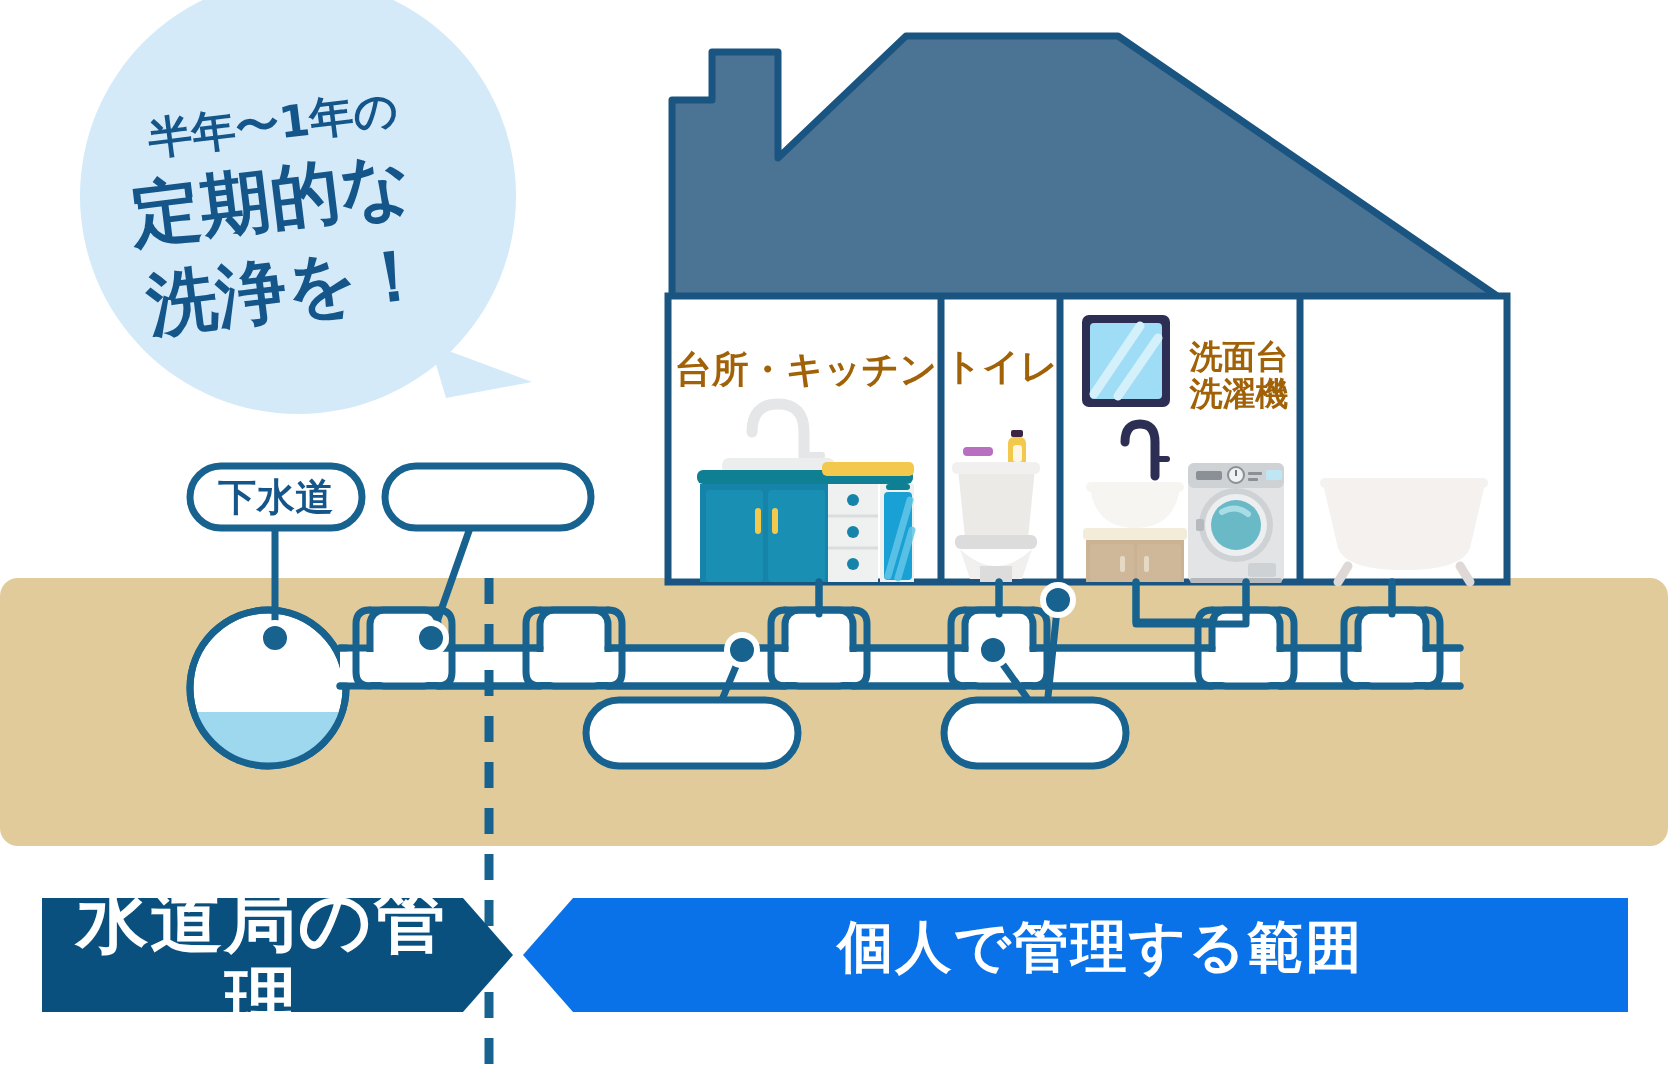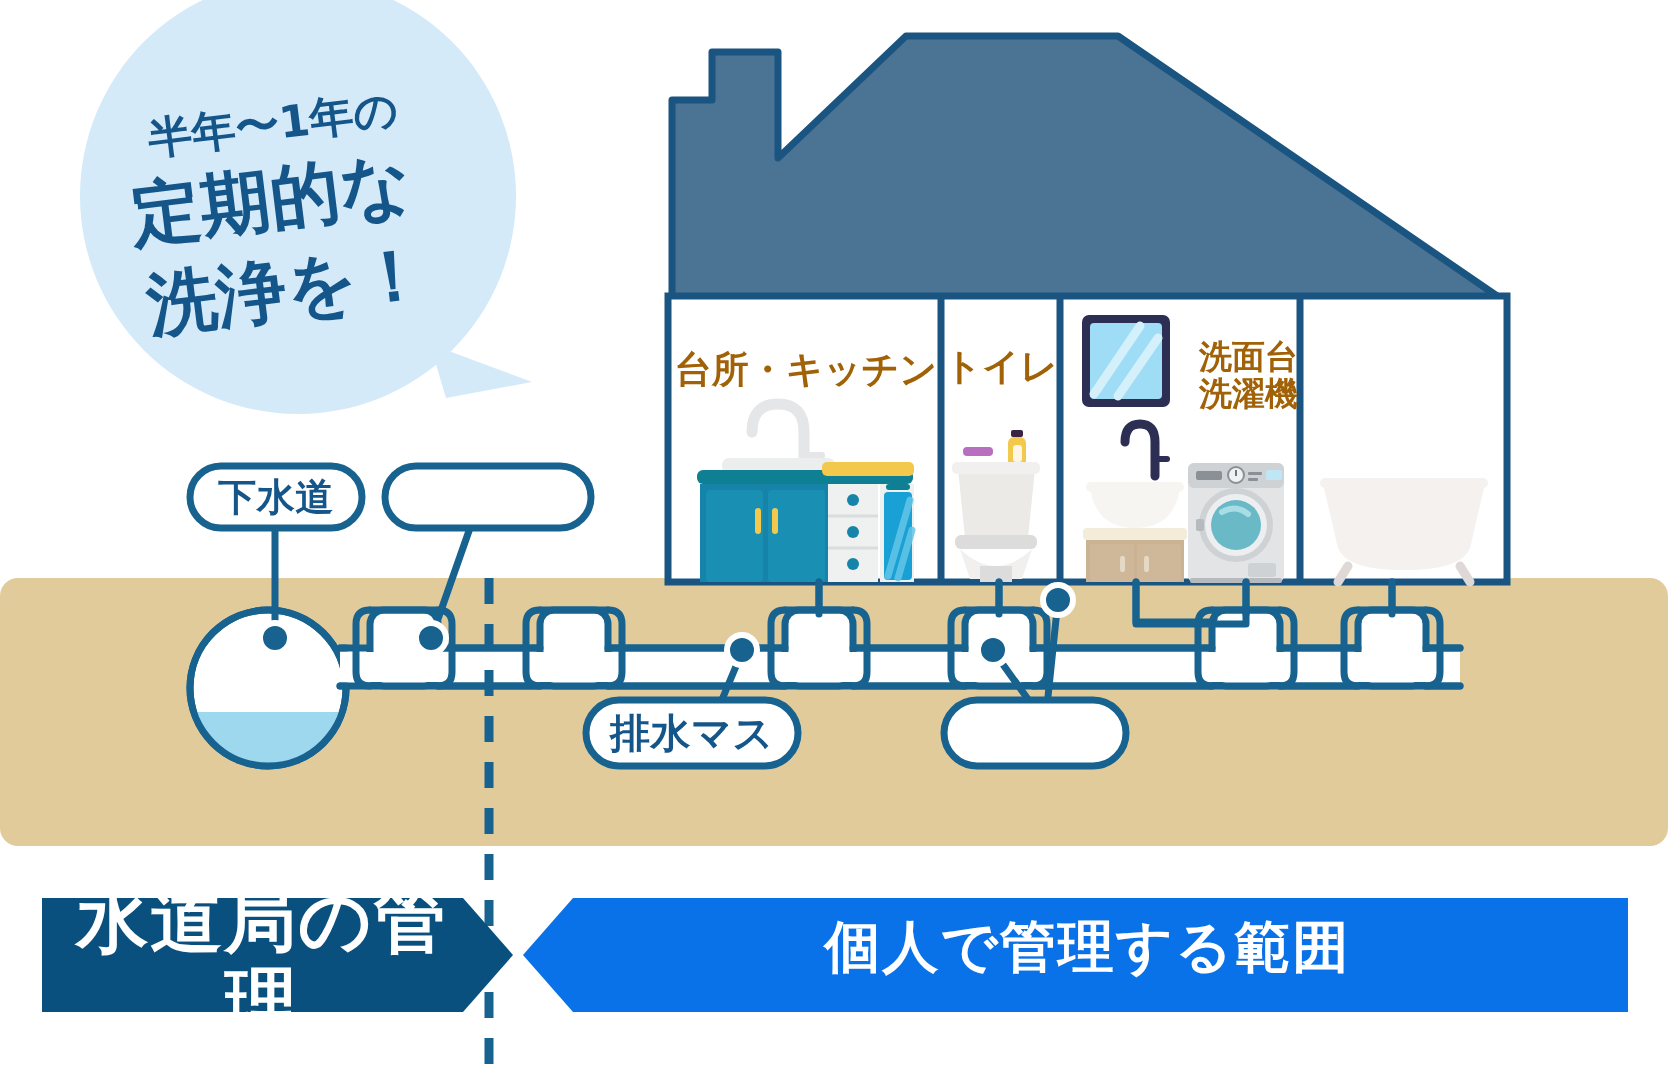--- a/index.html
+++ b/index.html
@@ -230,32 +230,29 @@
   <div class="lbl bubbleTxt" style="left:112px;top:248px;width:350px;height:82px;font-size:70px;transform:rotate(-7deg);">
     <span>洗浄を！</span>
   </div>
 
   <div class="lbl" style="left:672px;top:342px;width:268px;height:56px;font-size:37px;">
     <span>台所・キッチン</span>
   </div>
   <div class="lbl" style="left:944px;top:342px;width:114px;height:56px;font-size:37px;font-family:Liberation Mono, monospace;">
     <span>トイレ</span>
   </div>
-  <div class="lbl" style="left:1180px;top:330px;width:118px;height:92px;font-size:33px;flex-direction:column;align-items:flex-end;">
+  <div class="lbl" style="left:1180px;top:330px;width:118px;height:92px;font-size:33px;flex-direction:column;">
     <span>洗面台</span>
     <span>洗濯機</span>
   </div>
 
   <div class="lbl pillTxt" style="left:190px;top:466px;width:172px;height:62px;font-size:38px;text-align:right;">
     <span>下水道</span>
   </div>
-  <div class="lbl pillTxt" style="left:586px;top:700px;width:212px;height:66px;font-size:40px;">
-    <span>排水マス</span>
-  </div>
 
   <div class="lbl bannerTxt" style="left:42px;top:898px;width:440px;height:126px;font-size:72px;">
     <span>水道局の管理</span>
   </div>
-  <div class="lbl bannerTxt" style="left:560px;top:898px;width:1055px;height:98px;font-size:56px;">
+  <div class="lbl bannerTxt" style="left:573px;top:898px;width:1055px;height:98px;font-size:56px;">
     <span>個人で管理する範囲</span>
   </div>
 
 </div>
 
 </body></html>

